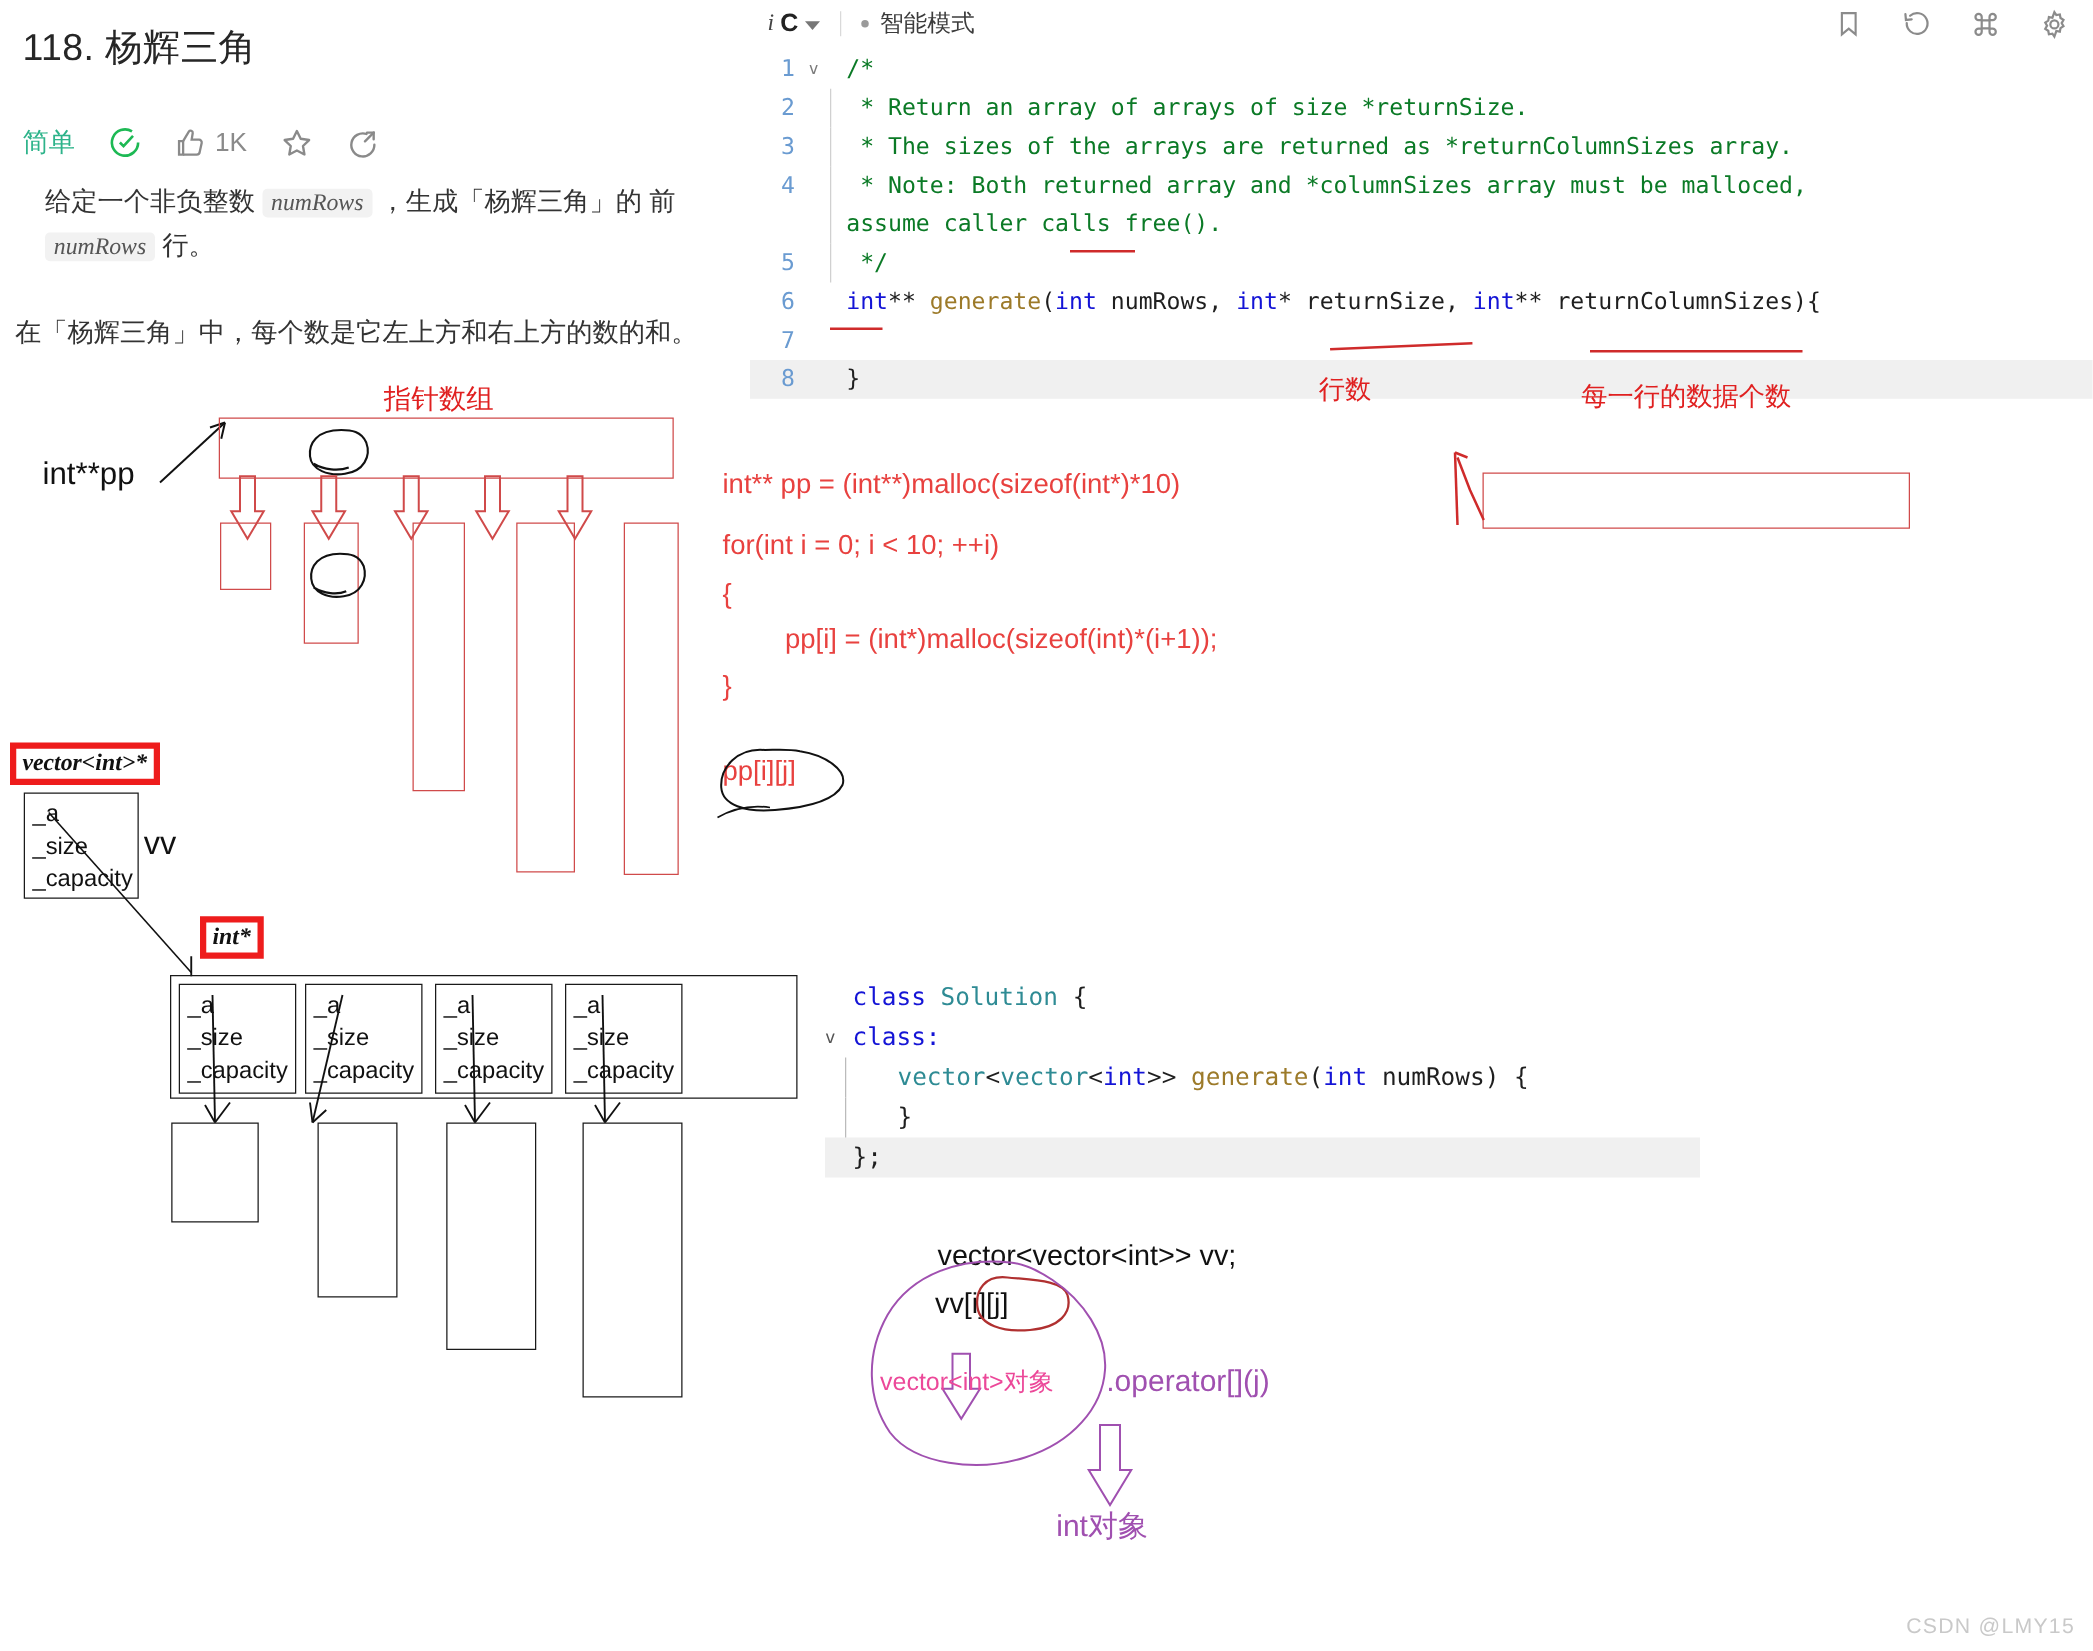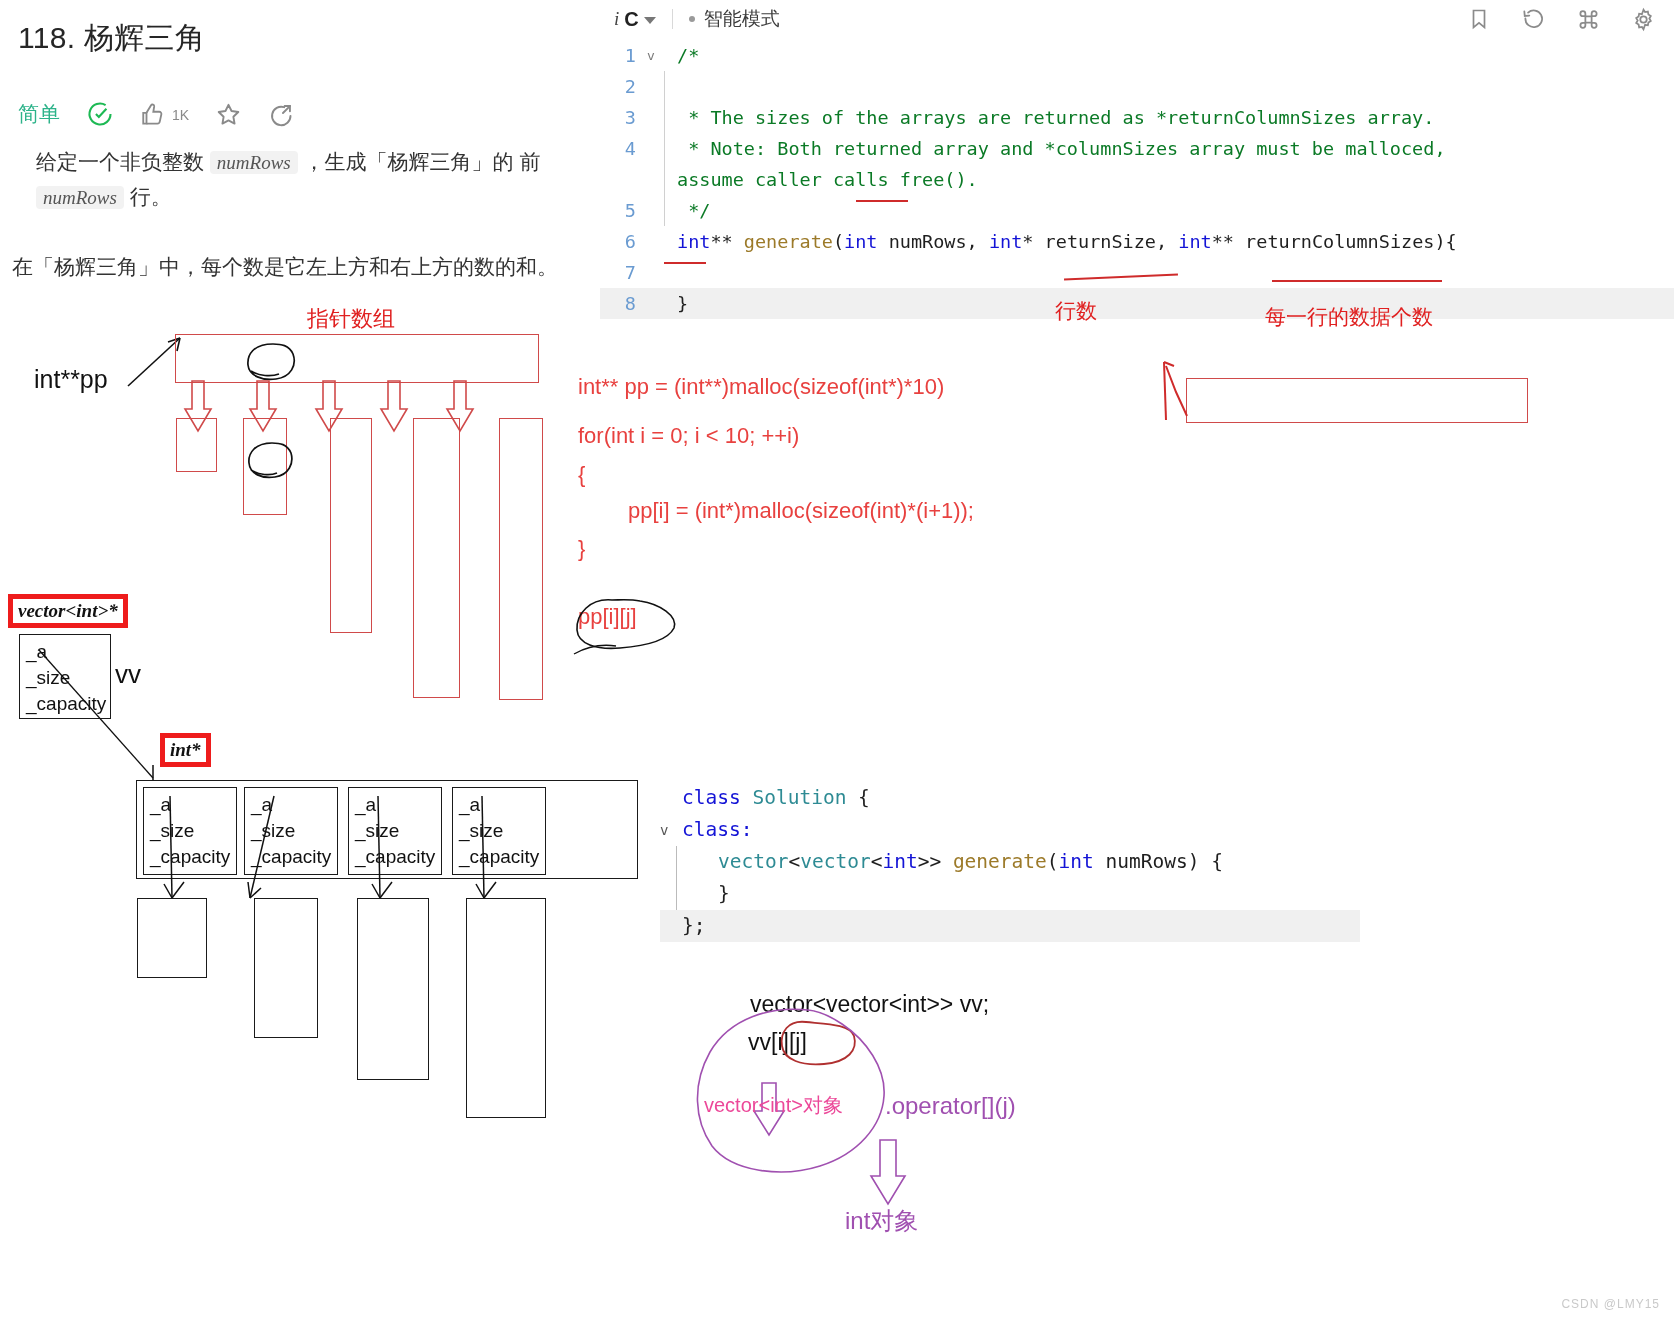--- a/index.html
+++ b/index.html
@@ -10,21 +10,21 @@
     overflow:hidden;
   }
   .abs{position:absolute;}
 
   
   #problem-panel{left:0;top:0;width:600px;height:300px;}
   #page-title{left:18px;top:18px;font-size:30px;color:#262626;font-weight:400;letter-spacing:.3px;}
   #meta-row{left:18px;top:88px;display:flex;align-items:flex-end;gap:26px;height:40px;}
   #difficulty{color:#2db38a;font-size:21px;}
   .icon-btn{display:flex;align-items:center;gap:6px;cursor:pointer;}
-  .like-count{color:#8a8a8a;font-size:14px;}
+  .like-count{color:#8a8a8a;font-size:21px;}
 
   #desc1{left:12px;top:145px;width:570px;font-size:21px;color:#333;line-height:1.65;margin-left:24px;}
   #desc2{left:12px;top:250px;width:580px;font-size:21px;color:#333;line-height:1.6;}
   .code-chip{
     background:#f2f2f2;border-radius:4px;padding:1px 7px;
     font-family:"Liberation Serif","DejaVu Serif",serif;font-style:italic;
     color:#555;font-size:19px;
   }
 
   
@@ -62,21 +62,21 @@
   .anno-black{color:#111;white-space:nowrap;}
 
   .rbox{position:absolute;border:1.7px solid #d04a4a;}
   .kbox{position:absolute;border:1.7px solid #1a1a1a;}
   .redtag{position:absolute;border:5px solid #ee1c1c;background:#fff;padding:1px 5px;
           font-family:"Liberation Serif","DejaVu Serif",serif;font-style:italic;font-weight:600;
           font-size:19px;color:#111;white-space:nowrap;}
   .structbox{position:absolute;border:1.6px solid #1a1a1a;background:transparent;
              font-size:19px;color:#111;padding:4px 6px;line-height:1.38;}
 
-  #watermark{right:14px;bottom:10px;color:#c9c9c9;font-size:12px;letter-spacing:1px;}
+  #watermark{right:14px;bottom:10px;color:#c9c9c9;font-size:17px;letter-spacing:1px;}
   svg{overflow:visible;}
 </style>
 </head>
 <body>
 
 <div class="abs" id="problem-panel">
 
   <div class="abs" id="page-title">118. 杨辉三角</div>
 
   <div class="abs" id="meta-row">
@@ -164,20 +164,21 @@
       <div class="cline">
         <span class="lno">1</span>
         <span class="fold">v</span>
         <span style="width: 19px; flex: 0 0 auto;"></span>
         <span class="ctext"><span class="cmt">/*</span></span>
       </div>
       <div class="cline">
         <span class="lno">2</span>
         <span class="fold"></span>
         <span class="gutter-bar"></span>
+        <span class="ctext"><span class="cmt"> * Return an array of arrays of size *returnSize.</span></span>
       </div>
       <div class="cline">
         <span class="lno">3</span>
         <span class="fold"></span>
         <span class="gutter-bar"></span>
         <span class="ctext"><span class="cmt"> * The sizes of the arrays are returned as *returnColumnSizes array.</span></span>
       </div>
       <div class="cline">
         <span class="lno">4</span>
         <span class="fold"></span>

